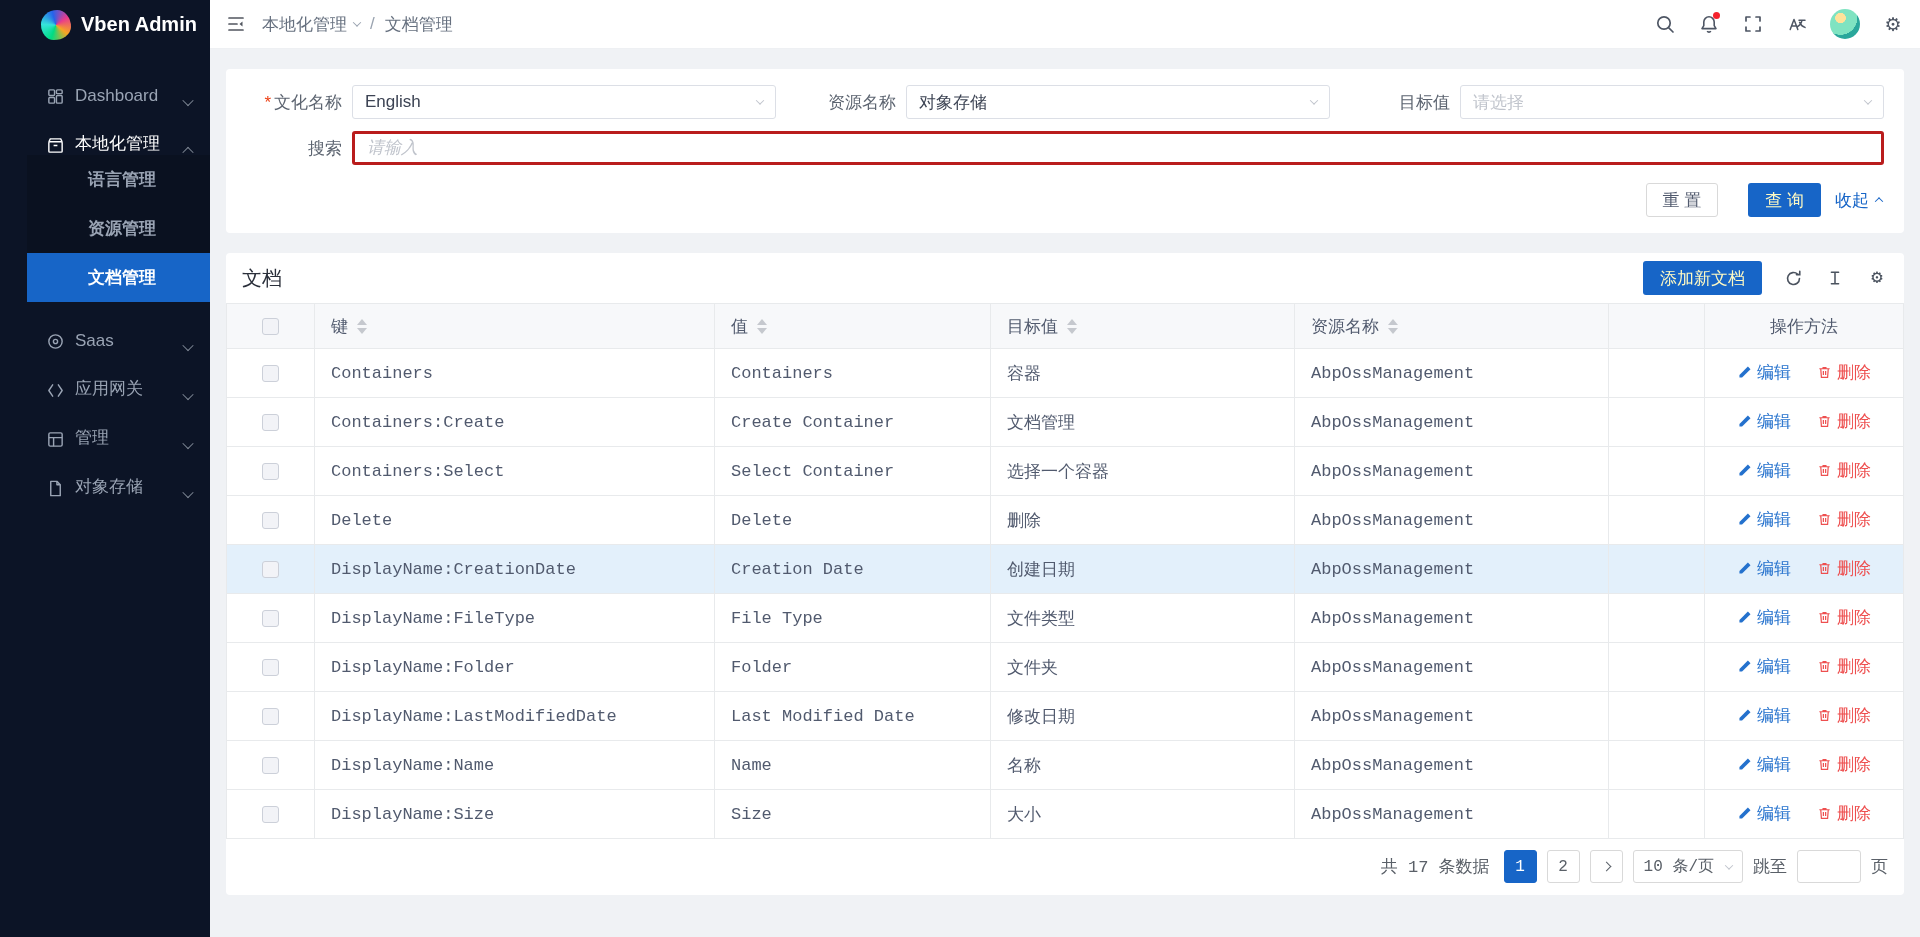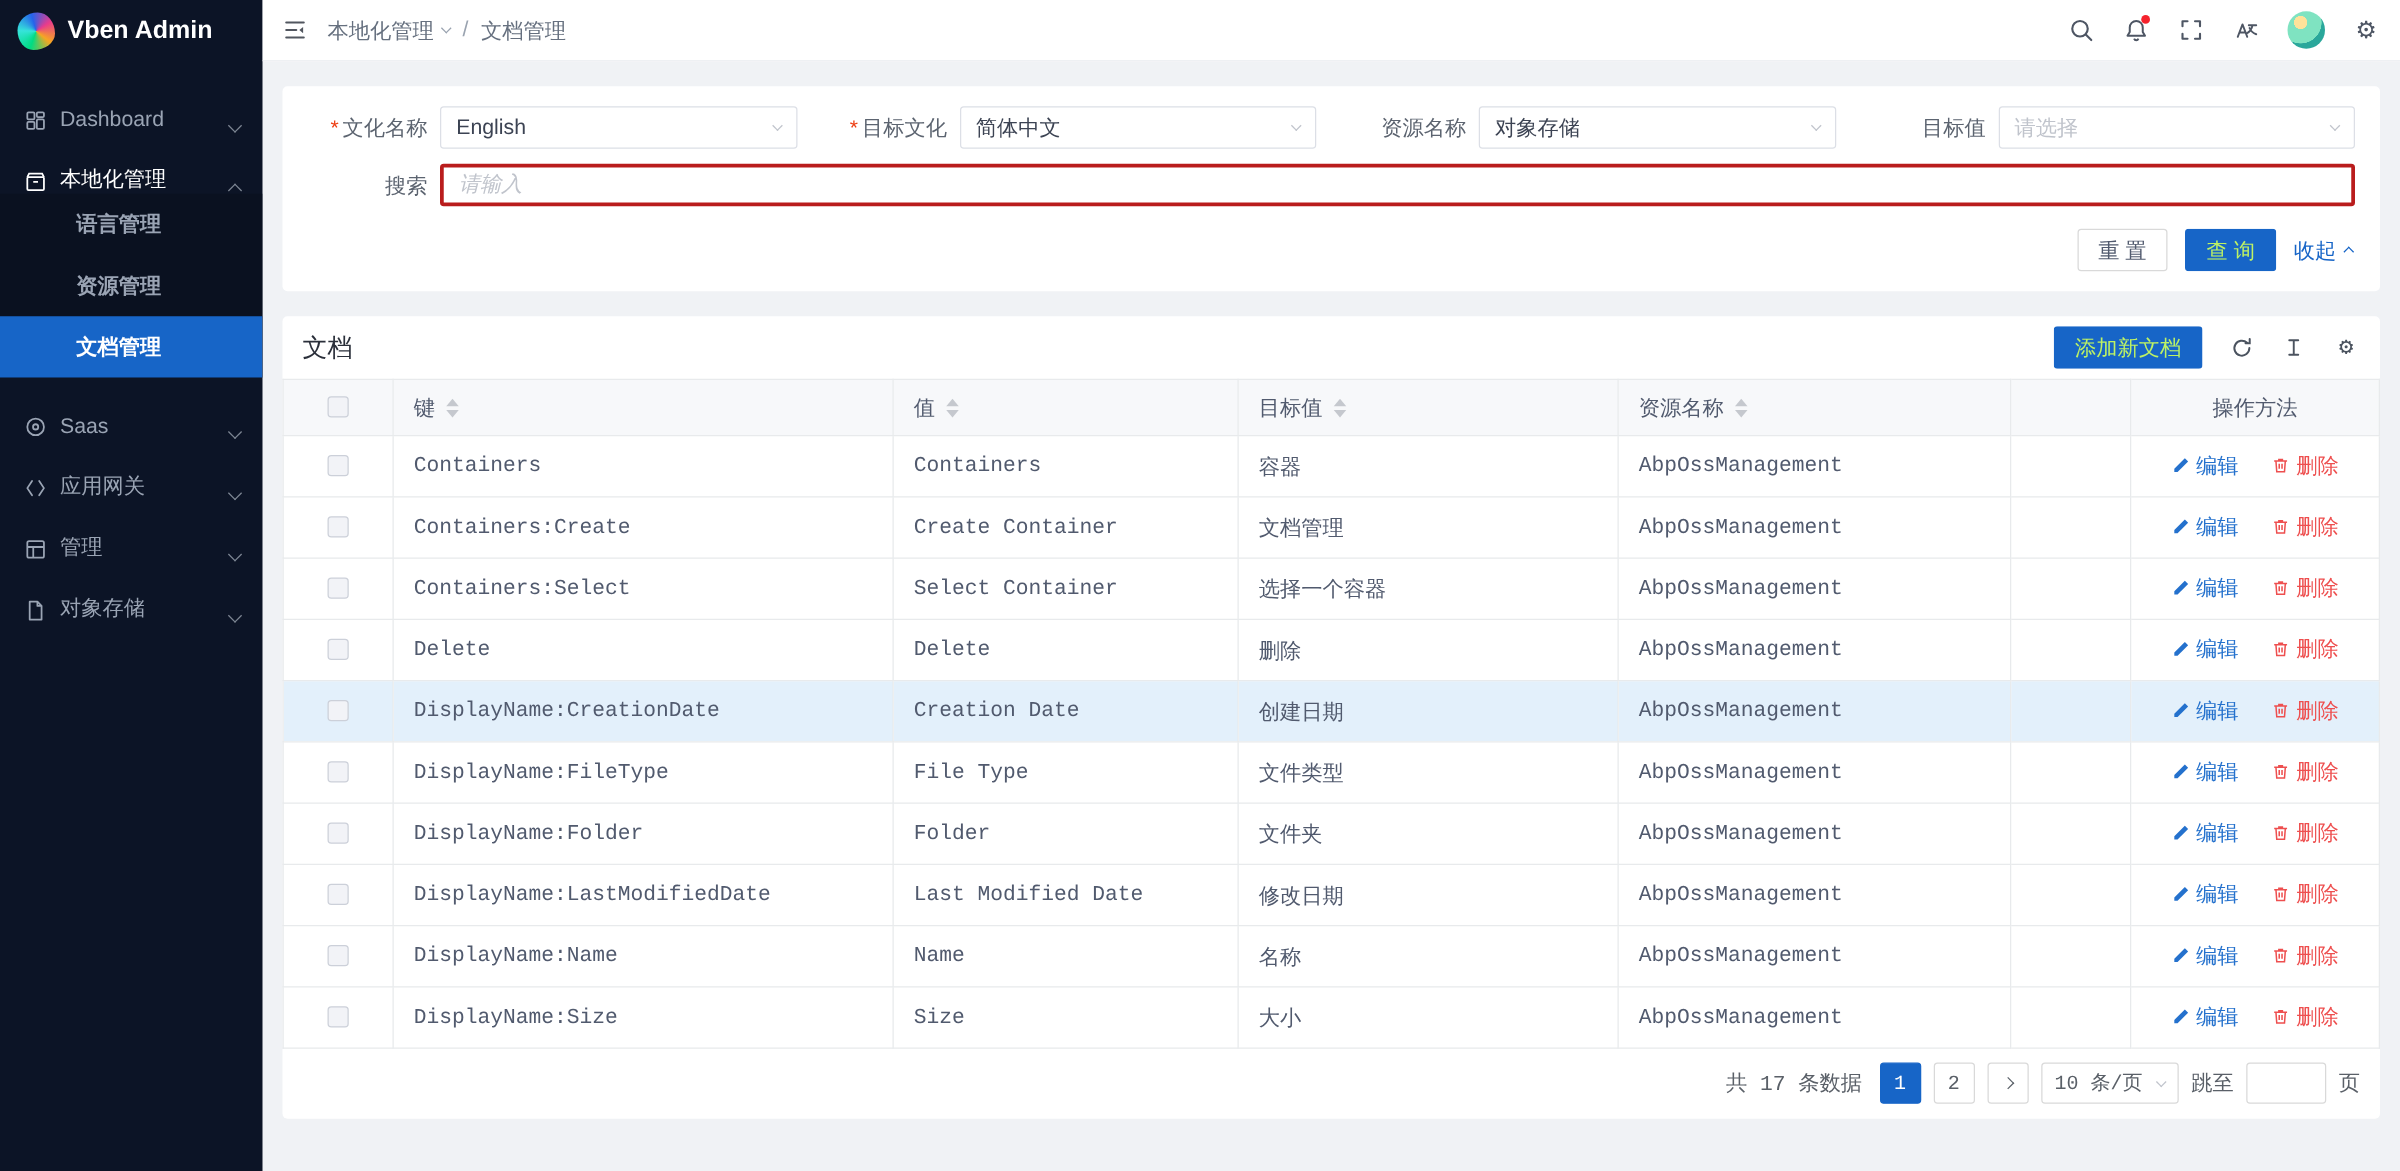--- a/index.html
+++ b/index.html
@@ -5,21 +5,21 @@
   * { margin:0; padding:0; box-sizing:border-box; }
   html,body { width:1920px; height:937px; }
   body {
     display:flex; overflow:hidden;
     font-family:"Liberation Sans","DejaVu Sans",sans-serif;
     background:#f0f2f5; color:#515a6e;
   }
   svg { display:block; }
 
   
-  .sidebar { width:210px; min-width:210px; height:100%; background:#0c1426; display:flex; flex-direction:column; }
+  .sidebar { width:210px; min-width:210px; height:100%; background:#0c1426; display:flex; flex-direction:column;padding-left:27px; }
   .logo { height:49px; display:flex; align-items:center; gap:10px; padding:0 14px; cursor:pointer; }
   .logo-mark { width:30px; height:30px; flex:none;
     border-radius:54% 46% 58% 42%/48% 56% 44% 52%;
     background:conic-gradient(from 200deg,#00dc82,#36e4da,#2563eb,#e93b8c,#f6a623,#00dc82); }
   .logo-text { color:#fff; font-size:20px; font-weight:bold; white-space:nowrap; }
   .menu { flex:1; overflow:hidden; padding-top:8px; }
   .m-item { height:49px; display:flex; align-items:flex-end; gap:10px; padding:0 18px; color:#9aa4b4; font-size:17px; cursor:pointer; white-space:nowrap; }
   .m-item.trail { color:#fff; }
   .m-ico { width:20px; height:20px; flex:none; display:flex; align-items:center; justify-content:center; }
   .m-label { flex:1; overflow:hidden; text-overflow:ellipsis; }
@@ -58,21 +58,21 @@
   .f-label { width:96px; flex:none; text-align:right; margin-right:10px; font-size:17px; color:#5c6470; white-space:nowrap; }
   .req { color:#ed3f14; margin-right:3px; }
   .sel { flex:1; height:34px; min-width:0; border:1px solid #dcdfe6; border-radius:3px; background:#fff; display:flex; align-items:center; justify-content:space-between; padding:0 12px; font-size:17px; color:#3c4353; cursor:pointer; }
   .sel .chev { width:6px; height:6px; color:#c0c4cc; flex:none; }
   .ph { color:#c0c4cc; }
   .inp { flex:1; height:34px; border:3px solid #b91c1c; border-radius:3px; padding:0 12px; font-size:17px; color:#a16207; outline:none; font-family:inherit;font-style:italic; }
   .inp::placeholder { color:#c0c4cc; }
   .f-actions { display:flex; justify-content:flex-end; align-items:center; gap:14px; padding:6px 2px 10px; }
   .btn { height:34px; border-radius:3px; font-size:17px; padding:0 16px; display:inline-flex; align-items:center; justify-content:center; cursor:pointer; border:1px solid transparent; font-family:inherit; background:#fff; }
   .btn-default { border-color:#d9d9d9; color:#515a6e; }
-  .btn-primary { background:#1765c7; color:#bef264; }
+  .btn-primary { background:#1765c7; color:#fef9c3;margin-left:16px; }
   .link { color:#1765c7; font-size:17px; display:inline-flex; align-items:center; gap:7px; cursor:pointer; }
   .link .chev { width:6px; height:6px; }
 
   
   .table-card { margin-top:20px;font-family:Liberation Mono, monospace; }
   .panel-head { height:50px; display:flex; align-items:center; padding:0 16px; }
   .panel-title { font-size:20px; color:#2a2f3a; }
   .panel-actions { margin-left:auto; display:flex; align-items:center; gap:20px; color:#4b535f; }
 
   table { width:100%; border-collapse:collapse; table-layout:fixed; }
@@ -246,27 +246,20 @@
   </header>
 
   <div class="content">
 
     <section class="card filter-card">
       <div class="f-row">
         <div class="f-col">
           <span class="f-label"><span class="req">*</span><span>文化名称</span></span>
           <div class="sel">
             <span>English</span>
-            <i class="chev"></i>
-          </div>
-        </div>
-        <div class="f-col">
-          <span class="f-label"><span class="req">*</span><span>目标文化</span></span>
-          <div class="sel">
-            <span>简体中文</span>
             <i class="chev"></i>
           </div>
         </div>
         <div class="f-col">
           <span class="f-label">资源名称</span>
           <div class="sel">
             <span>对象存储</span>
             <i class="chev"></i>
           </div>
         </div>

